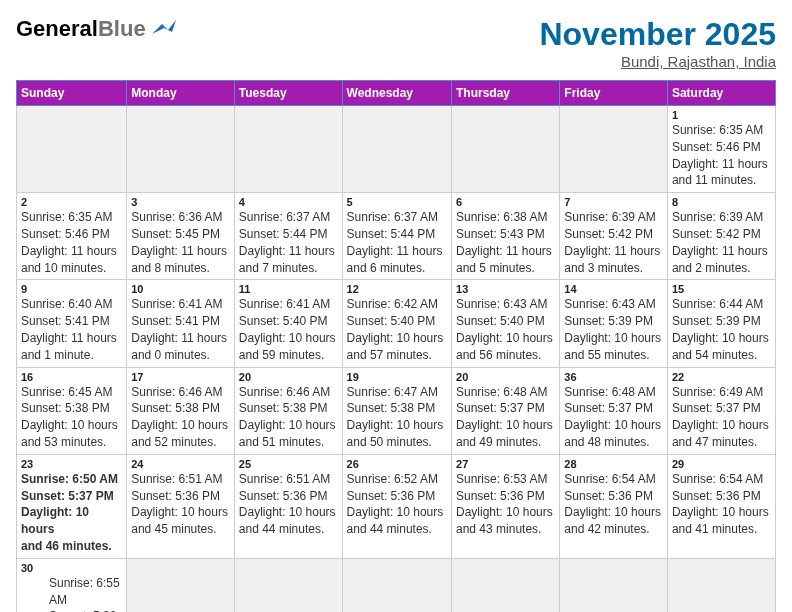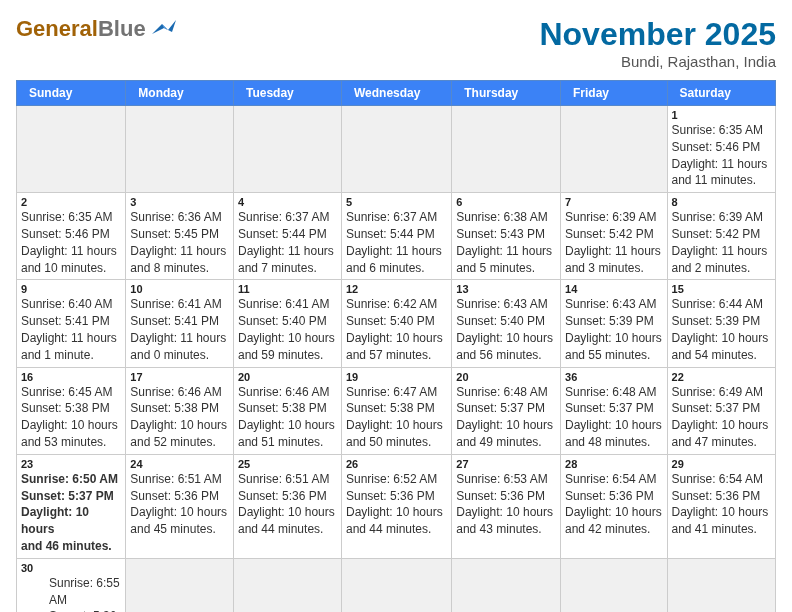--- a/index.html
+++ b/index.html
@@ -27,50 +27,51 @@
       flex-direction: column;
       align-items: flex-start;
     }
     .logo-text {
       display: flex;
       align-items: center;
       font-size: 22px;
       font-weight: bold;
       color: #333;
     }
-    .logo-text .general { color: #a16207; text-align: center; }
+    .logo-text .general { color: #000000; text-align: center; }
     .logo-text .blue { color: #737373; }
     .logo-bird {
       width: 30px;
       height: 22px;
       margin-left: 2px;
     }
     .title-area {
       text-align: right;
     }
     .month-title {
       font-size: 32px;
       font-weight: bold;
       color: #0369a1;
     }
     .location {
       font-size: 15px;
       color: #555;
+      text-decoration: underline;
     }
     .calendar {
       width: 100%;
       border-collapse: collapse;
       border: 1px solid #ccc;
     }
     .calendar th {
-      background: #3b82f6;
+      background: #a21caf;
       color: #fff;
       font-size: 12px;
       font-weight: bold;
-      padding: 5px 12px;
+      padding: 5px 4px;
       text-align: left;
       border: 1px solid #5588cc;
     }
     .calendar td {
       vertical-align: top;
       border: 1px solid #ccc;
       padding: 3px 4px;
       width: 113px;
       min-height: 72px;
       font-size: 9.5px;

